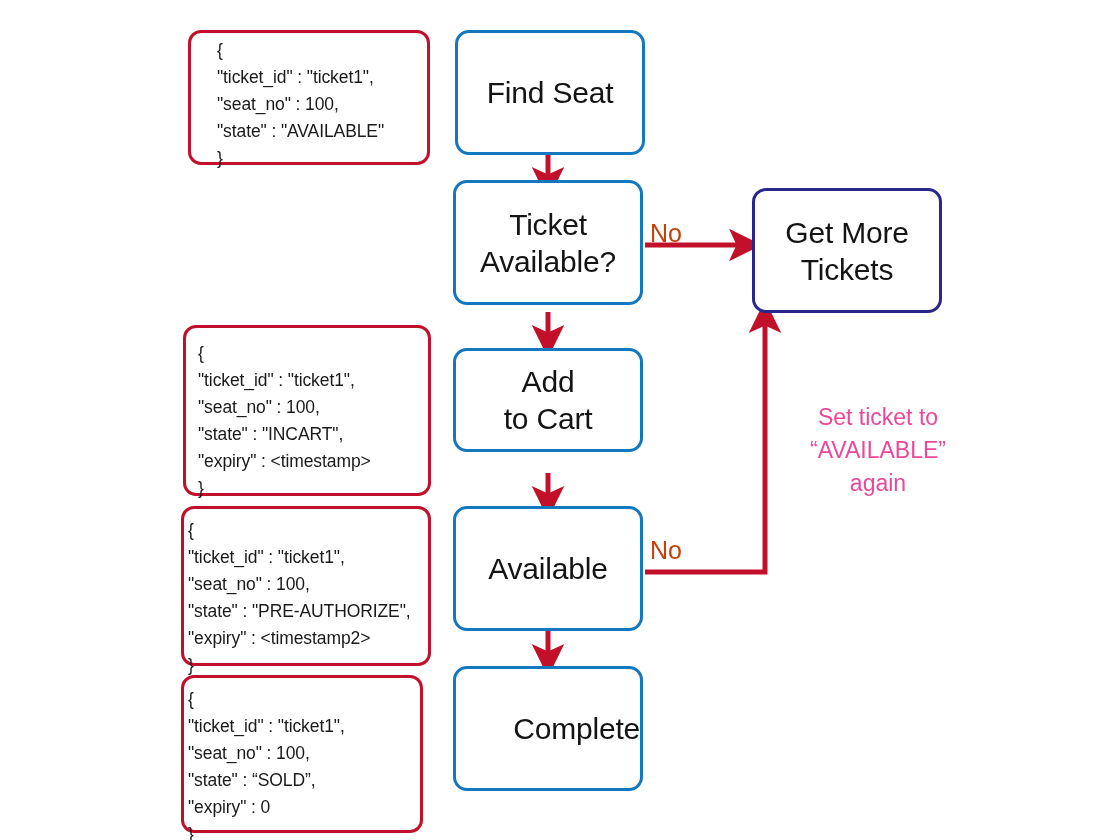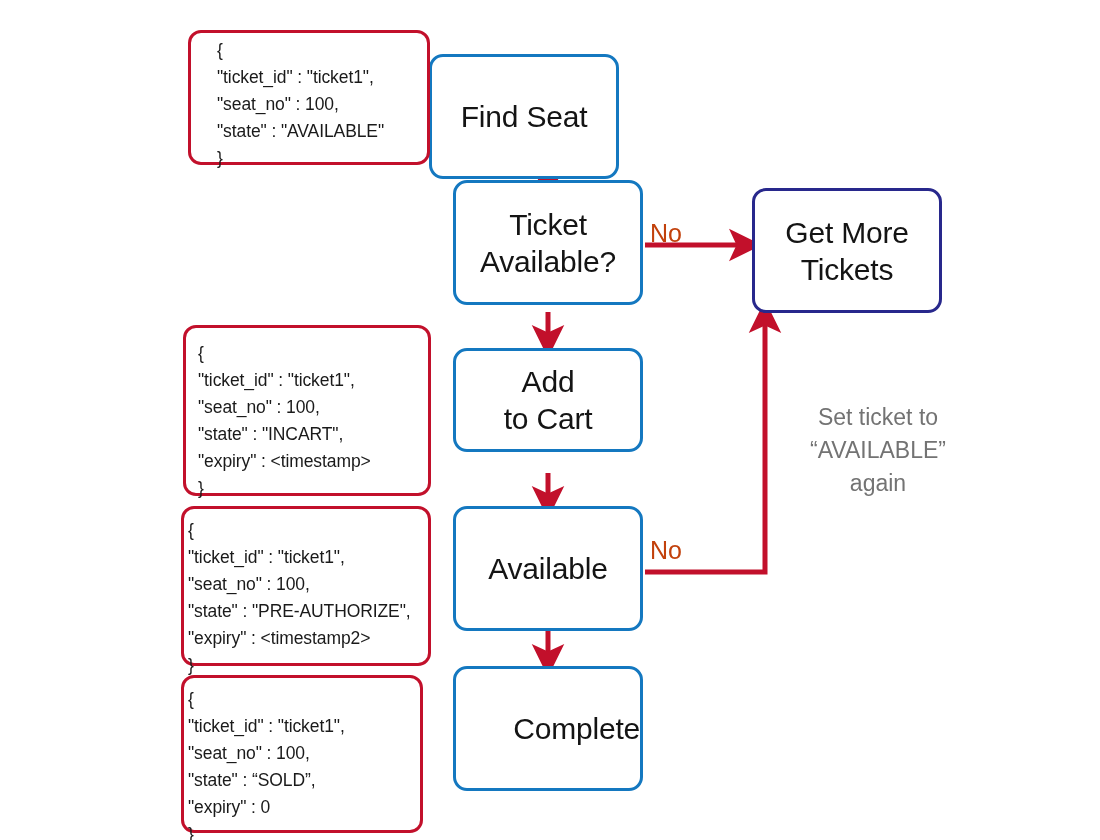--- a/index.html
+++ b/index.html
@@ -56,21 +56,21 @@
     position:absolute;
     color:#c2410c;
     font-size:25px;
     line-height:29px;
     white-space:pre-line;
     text-align:center;
     z-index:4;
   }
   .annot{
     position:absolute;
-    color:#737373;
+    color:#ec4899;
     font-size:23px;
     line-height:33px;
     white-space:pre-line;
     text-align:center;
     z-index:4;
   }
 </style>
 </head>
 <body>
 
@@ -90,21 +90,21 @@
   
   <line x1="548" y1="631" x2="548" y2="659" stroke="#c2102b" stroke-width="5" marker-end="url(#ah)"></line>
 
    Get More Tickets --&gt;
   <line x1="645" y1="245" x2="744" y2="245" stroke="#c2102b" stroke-width="5" marker-end="url(#ah)"></line>
 
    up --&gt; Get More Tickets --&gt;
   <path d="M645,572 L765,572 L765,318" fill="none" stroke="#c2102b" stroke-width="5" marker-end="url(#ah)"></path>
 </svg>
 
-<div class="node" style="left:429px;top:30px;width:190px;height:125px;margin-top:24px;">
+<div class="node" style="left:455px;top:30px;width:190px;height:125px;">
   <span>Find Seat</span>
 </div>
 
 <div class="node" style="left:453px;top:180px;width:190px;height:125px;">
   <span>Ticket
 Available?</span>
 </div>
 
 <div class="node" style="left:453px;top:348px;width:190px;height:104px;">
   <span>Add

